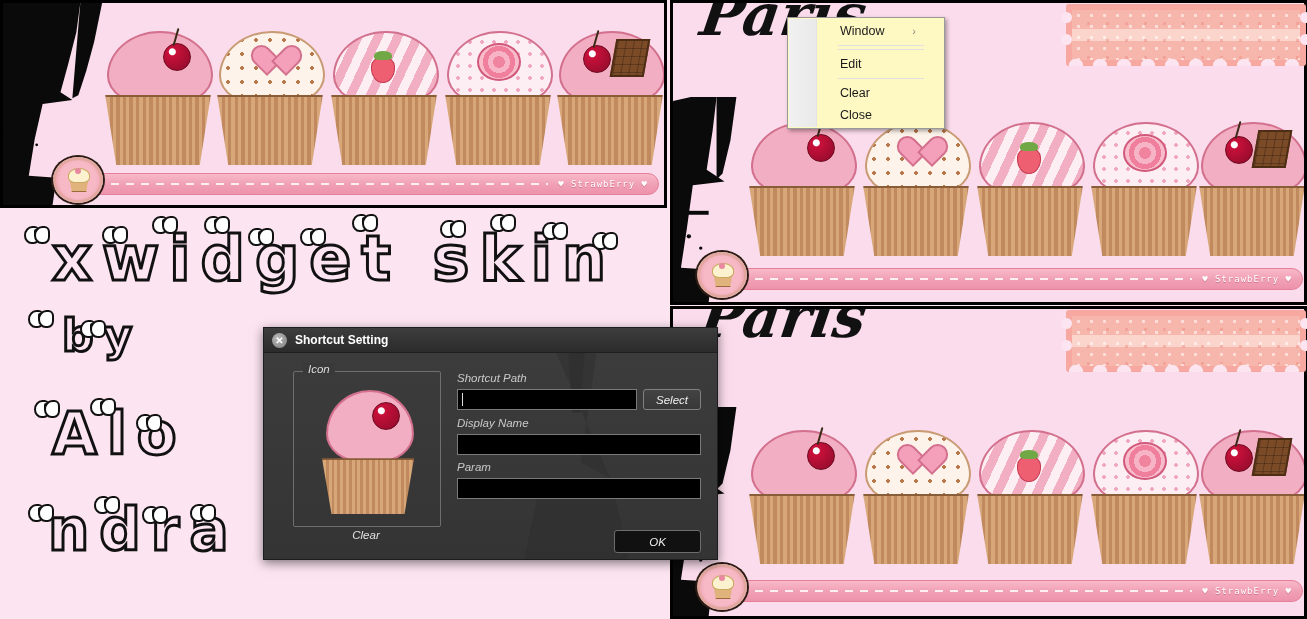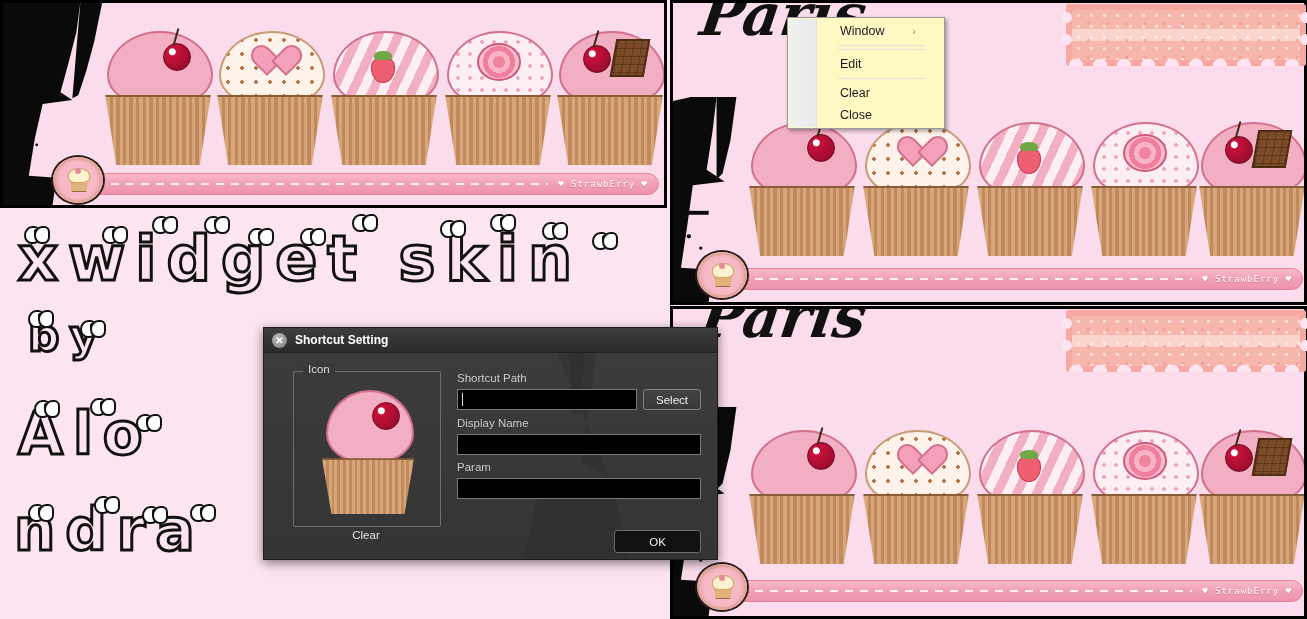--- a/index.html
+++ b/index.html
@@ -74,21 +74,21 @@
      background-size:13px 11px,19px 17px;background-position:0 0,7px 5px;}
   .ticket .scallop{position:absolute;left:0;right:0;height:10px;
      background-image:radial-gradient(circle at 10px 0,#fce4f1 7px,transparent 7.5px);
      background-size:24px 10px;background-repeat:repeat-x;}
   .ticket .scallop.bot{bottom:0;background-image:radial-gradient(circle at 10px 10px,#fce4f1 7px,transparent 7.5px);}
   .ticket .notch{position:absolute;width:11px;height:11px;border-radius:50%;background:#fce4f1;}
 
   
   .bowtext{position:absolute;color:transparent;-webkit-text-stroke:3px #111;
      font-family:"DejaVu Sans", sans-serif;font-weight:bold;letter-spacing:10px;
-     white-space:nowrap;}
+     white-space:nowrap;margin-left:34px;}
   .bows{position:absolute;left:0;top:0;}
   .bow{position:absolute;width:26px;height:14px;}
   .bow:before,.bow:after{content:"";position:absolute;top:0;width:12px;height:14px;
      border:2px solid #111;border-radius:60% 40% 45% 55%;background:#fff;}
   .bow:before{left:0;}
   .bow:after{right:0;}
   .bow i{position:absolute;left:10px;top:3px;width:6px;height:8px;background:#111;border-radius:2px;}
 
   
   .script{position:absolute;font-family:"DejaVu Serif",serif;font-style:italic;
@@ -110,21 +110,21 @@
   
   .dlg{position:absolute;background:#3a3a3a;border:1px solid #1d1d1d;
      box-shadow:0 3px 10px rgba(0,0,0,.5);box-sizing:border-box;overflow:hidden;}
   .dlg .tbar{height:24px;background:linear-gradient(180deg,#3d3d3d,#2b2b2b);
      display:flex;align-items:center;padding-left:8px;gap:8px;border-bottom:1px solid #1f1f1f;}
   .dlg .tbar .x{width:15px;height:15px;border-radius:50%;
      background:radial-gradient(circle at 40% 35%,#b9b9b9,#7d7d7d);
      color:#fff;font-size:10px;line-height:15px;text-align:center;font-weight:bold;}
   .dlg .ttl{color:#fff;font-size:12px;font-weight:bold;}
   .dlg .body{position:relative;height:calc(100% - 24px);
-     background:linear-gradient(180deg,#3c3c3c,#343434);}
+     background:linear-gradient(180deg,#3c3c3c,#343434);font-style:italic;}
   .dlg .tower{position:absolute;right:0;top:0;width:62%;height:100%;opacity:.5;}
   .grp{position:absolute;border:1px solid #6e6e6e;border-radius:2px;}
   .grp .lg{position:absolute;top:-9px;left:9px;background:#393939;padding:0 5px;
      color:#dcdcdc;font-size:11.5px;}
   .fieldlabel{position:absolute;color:#c9c9c9;font-size:11.5px;}
   .inp{position:absolute;background:#000;border:1px solid #7a7a7a;box-sizing:border-box;}
   .inp .caret{position:absolute;left:4px;top:3px;bottom:3px;width:1px;background:#ddd;}
   .dbtn{position:absolute;background:linear-gradient(180deg,#434343,#383838);
      border:1px solid #808080;border-radius:3px;color:#eee;font-size:11.5px;
      display:flex;align-items:center;justify-content:center;box-sizing:border-box;}

